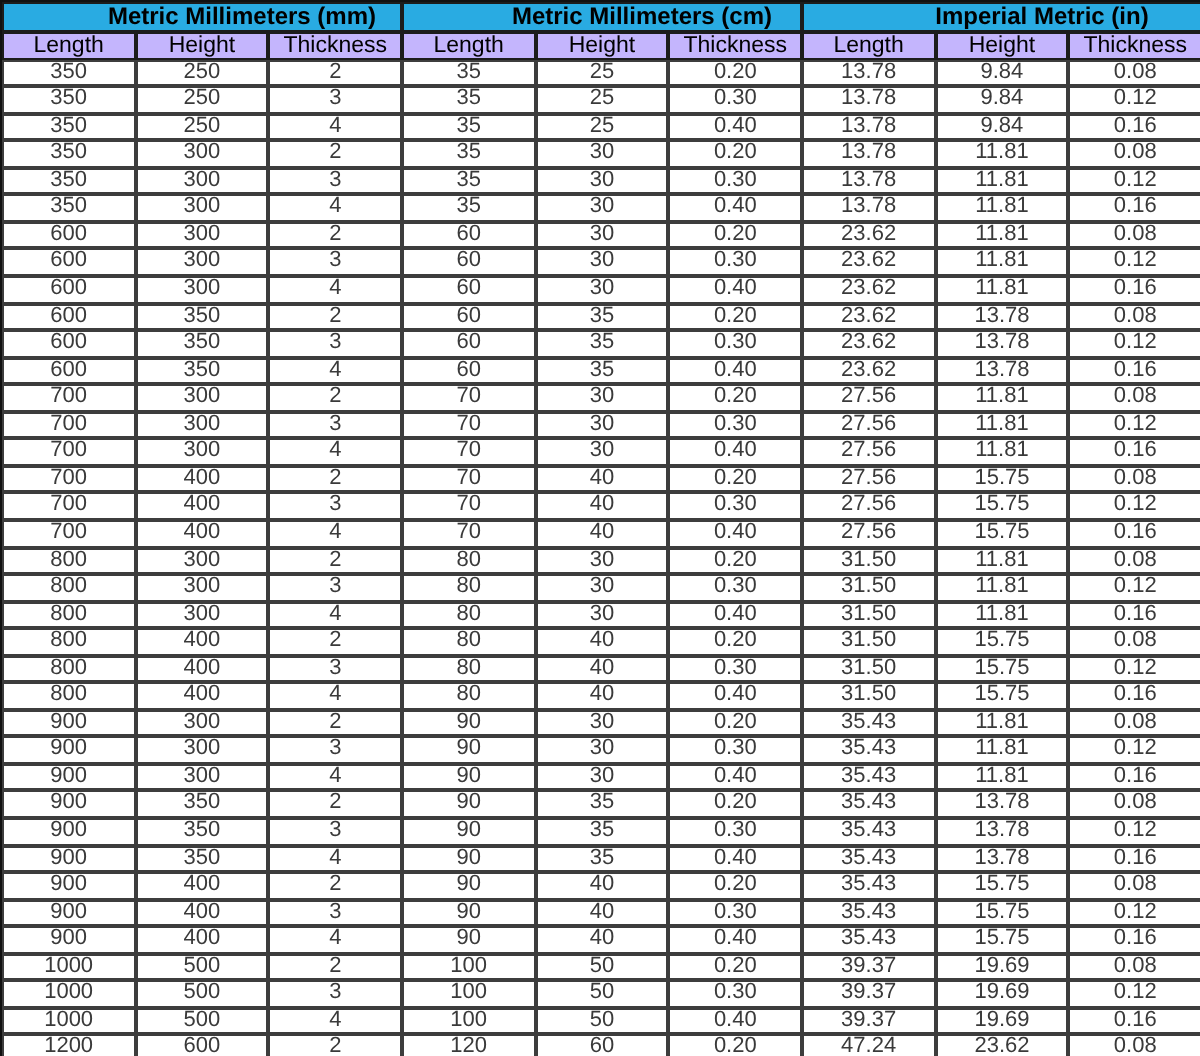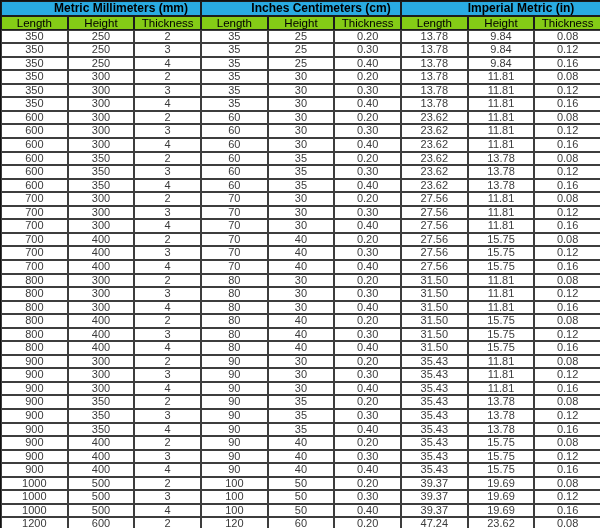--- a/index.html
+++ b/index.html
@@ -36,21 +36,21 @@
   th.group {
     background: #29abe2;
     color: #000000;
     font-weight: bold;
     font-size: 12px;
     height: 12px;
     border-color: #1c1c1c;
     padding-left: 40px;
   }
   th.colhead {
-    background: #84cc16;
+    background: #c4b5fd;
     color: #000000;
     font-weight: normal;
     font-size: 11.5px;
     height: 12px;
     border-color: #1c1c1c;
   }
   td {
     background: #ffffff;
     color: #3a3a3a;
     font-size: 11px;
@@ -68,21 +68,21 @@
       <col>
       <col>
       <col>
       <col>
       <col>
       <col>
   </colgroup>
   <thead>
     <tr>
       <th class="group" colspan="3">Metric Millimeters (mm)</th>
-      <th class="group" colspan="3">Inches Centimeters (cm)</th>
+      <th class="group" colspan="3">Metric Millimeters (cm)</th>
       <th class="group" colspan="3">Imperial Metric (in)</th>
     </tr>
     <tr>
       <th class="colhead">Length</th>
       <th class="colhead">Height</th>
       <th class="colhead">Thickness</th>
       <th class="colhead">Length</th>
       <th class="colhead">Height</th>
       <th class="colhead">Thickness</th>
       <th class="colhead">Length</th>

